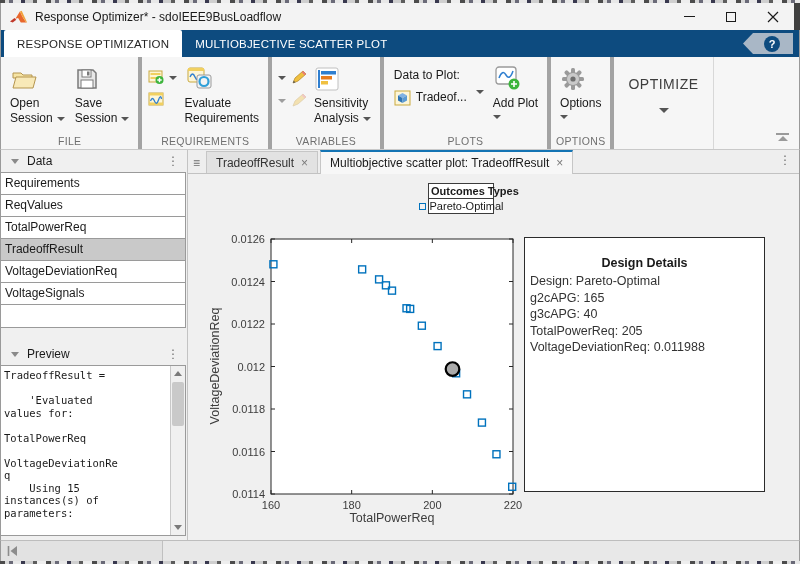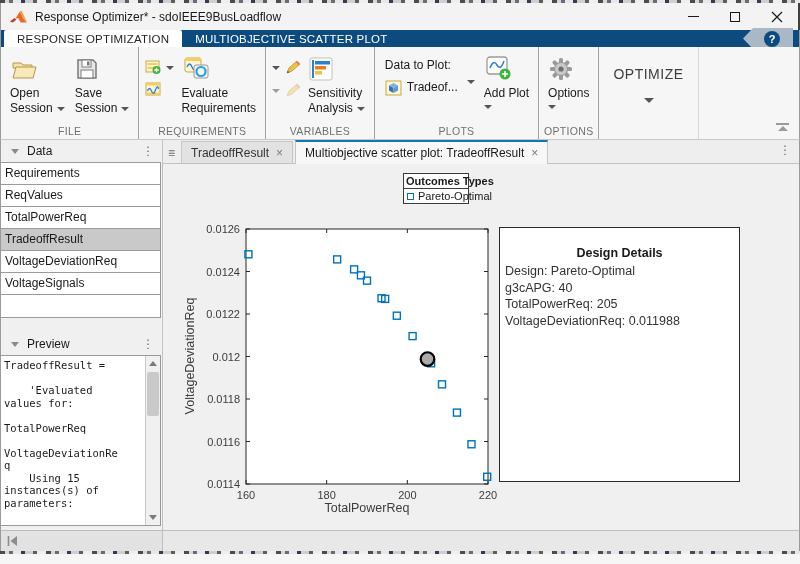--- a/index.html
+++ b/index.html
@@ -2,59 +2,59 @@
 <html><head>
 <meta charset="utf-8">
 <style>
   * { margin:0; padding:0; box-sizing:border-box; }
   body { font-family:"Liberation Sans", sans-serif; background:#fff; }
   .app { position:relative; width:800px; height:564px; overflow:hidden; background:#f6f6f6; }
   .garble { height:3px; width:100%;
     background:repeating-linear-gradient(90deg,#4c4c4c 0 5px,#d8d8d8 5px 9px,#6a6a78 9px 13px,#e8e8e8 13px 21px,#39394f 21px 25px,#cfcfcf 25px 33px,#5d5d5d 33px 37px,#eeeeee 37px 46px);
   }
   
-  .titlebar { height:27px; background:#f3f3f3; display:flex; align-items:center; border-left:1px solid #9a9a9a; border-right:2px solid #404040; }
+  .titlebar { height:27px; background:#f3f3f3; display:flex; align-items:center; border-left:1px solid #9a9a9a; border-right:6px solid #404040; }
   .matlab-logo { width:18px; height:16px; margin:0 7px 0 9px; }
   .title-text { font-size:12px; color:#1a1a1a; }
   .win-controls { margin-left:auto; display:flex; height:100%; }
   .win-btn { width:42px; height:100%; display:flex; align-items:center; justify-content:center; cursor:default; }
   .glyph-min { width:11px; height:1px; background:#1a1a1a; }
   .glyph-max { width:10px; height:10px; border:1px solid #1a1a1a; }
   
-  .ribbon-tabs { height:17px; background:#0d4b7f; display:flex; align-items:stretch; border-left:1px solid #9a9a9a; border-right:1px solid #9a9a9a; }
+  .ribbon-tabs { height:27px; background:#0d4b7f; display:flex; align-items:stretch; border-left:1px solid #9a9a9a; border-right:1px solid #9a9a9a; }
   .rtab { padding:0 13px; display:flex; align-items:center; font-size:11.5px; letter-spacing:.2px; color:#ffffff; cursor:pointer; }
   .rtab.active { background:#ffffff; color:#262626; margin-left:3px; border-radius:2px 2px 0 0; }
   .help-badge { margin-left:auto; margin-right:6px; align-self:center; width:50px; height:21px;
     background:#a9b7c6; clip-path:polygon(0 50%, 20% 0, 100% 0, 100% 100%, 20% 100%);
     display:flex; align-items:center; justify-content:center; cursor:pointer; }
   .help-circle { width:16px; height:16px; border-radius:50%; background:#0d4b7f; color:#fff; font-size:11px; font-weight:bold; display:flex; align-items:center; justify-content:center; margin-left:8px; }
   
   .ribbon { height:93px; background:#f6f6f6; border-bottom:1px solid #c9c9c9; display:flex; position:relative;
             border-left:1px solid #9a9a9a; border-right:1px solid #9a9a9a; }
-  .rgroup { position:relative; border-right:1px solid #a3a3a3; padding:5px 4px 16px 4px; display:flex; align-items:flex-start; }
+  .rgroup { position:relative; border-right:4px solid #a3a3a3; padding:5px 4px 16px 4px; display:flex; align-items:flex-start; }
   .rgroup-label { position:absolute; bottom:2px; left:0; right:0; text-align:center; font-size:10.5px; color:#707070; letter-spacing:.3px; }
   .big-btn { display:flex; flex-direction:column; align-items:flex-start; justify-content:flex-start; padding:2px 5px; cursor:pointer; border-radius:2px; }
   .big-btn .ic { height:30px; display:flex; align-items:center; justify-content:center; margin-bottom:2px; }
   .btn-lbl { font-size:12px; color:#1a1a1a; text-align:center; line-height:15px; white-space:nowrap; }
   .arrow-dn { display:inline-block; width:0; height:0; border-left:4px solid transparent; border-right:4px solid transparent; border-top:4px solid #555; vertical-align:middle; margin-left:4px; }
   .arrow-dn.solo { margin:4px 0 0 0; }
   .small-col { display:flex; flex-direction:column; gap:7px; padding-top:8px; margin:0 2px; }
   .small-row { display:flex; align-items:center; gap:4px; cursor:pointer; }
   .dtp-col { display:flex; flex-direction:column; padding:6px 4px 0 6px; }
   .dtp-label { font-size:12px; color:#1a1a1a; margin-bottom:8px; }
   .dtp-select { display:flex; align-items:flex-start; gap:5px; font-size:12px; color:#1a1a1a; cursor:pointer; }
   .optimize-btn { display:flex; flex-direction:column; align-items:center; padding:14px 10px 0 10px; cursor:pointer; }
   .optimize-lbl { font-size:14px; color:#3d3d3d; letter-spacing:.5px; }
   .optimize-btn .arrow-dn { border-left-width:5px; border-right-width:5px; border-top-width:5px; margin:16px 0 0 0; }
   .ribbon-collapse { position:absolute; right:10px; bottom:8px; width:13px; cursor:pointer; }
   .ribbon-collapse .bar { height:2px; background:#9a9a9a; margin-bottom:1px; }
   .ribbon-collapse .tri { width:0; height:0; margin:0 auto; border-left:5px solid transparent; border-right:5px solid transparent; border-bottom:5px solid #9a9a9a; }
   
   .main { display:flex; height:390px; border-left:1px solid #9a9a9a; border-right:1px solid #9a9a9a; background:#f0f0f0; }
-  .sidebar { width:162px; background:#f0f0f0; border-right:1px solid #c3c3c3; display:flex; flex-direction:column; }
+  .sidebar { width:187px; background:#f0f0f0; border-right:1px solid #c3c3c3; display:flex; flex-direction:column; }
   .panel-header { height:22px; display:flex; align-items:center; font-size:12px; color:#1a1a1a; padding:0 4px; }
   .panel-header .tri-dn { width:0; height:0; border-left:4px solid transparent; border-right:4px solid transparent; border-top:5px solid #8a8a8a; margin:0 8px 0 6px; }
   .panel-header .kebab { margin-left:auto; color:#6e6e6e; font-size:12px; padding:0 4px; cursor:pointer; }
   .data-list { background:#fff; border:1px solid #9a9a9a; border-left:none; margin-right:1px; }
   .data-row { height:22px; line-height:21px; font-size:12px; color:#1a1a1a; padding-left:4px; border-bottom:1px solid #9a9a9a; background:#fff; cursor:pointer; white-space:nowrap; overflow:hidden; }
   .data-row.selected { background:#c9c9c9; }
   .data-row.empty { border-bottom:none; }
   .sidebar-spacer { height:15px; }
   .preview-box { flex:1; margin:0 1px 4px 0; background:#fff; border:1px solid #9a9a9a; border-left:none; position:relative; overflow:hidden; }
   .preview-text { position:absolute; left:3px; top:3px; right:17px; bottom:2px; font-family:"DejaVu Sans Mono", monospace; font-size:10.5px; line-height:12.5px; color:#1a1a1a; white-space:pre-wrap; overflow:hidden; }
@@ -69,21 +69,21 @@
   .doc-tabbar { height:24px; background:#eeeeee; border-bottom:1px solid #c2c2c2; display:flex; align-items:flex-end; position:relative; }
   .doc-burger { font-size:12px; color:#6e6e6e; padding:0 6px 3px 5px; cursor:pointer; }
   .doc-tab { height:22px; display:flex; align-items:center; font-size:12px; color:#333; padding:0 9px; background:#e2e2e2; border:1px solid #c6c6c6; border-bottom:none; margin-right:2px; cursor:pointer; }
   .doc-tab .x { margin-left:7px; color:#7a7a7a; font-size:12px; cursor:pointer; }
   .doc-tab.active { background:#f7f7f7; height:24px; border-top:2px solid #1474b4; margin-bottom:-1px; color:#1a1a1a; }
   .doc-kebab { position:absolute; right:8px; top:3px; color:#6e6e6e; font-size:12px; cursor:pointer; }
   .canvas { position:relative; flex:1; background:#f0f0f0; }
   
   .legend { position:absolute; left:240px; top:9px; width:66px; background:#fff; border:1px solid #3c3c3c; font-size:11px; color:#1a1a1a; }
   .legend-title { font-weight:bold; text-align:center; padding:1px 2px; border-bottom:1px solid #3c3c3c; white-space:nowrap; }
-  .legend-item { display:flex; align-items:center; padding:1px 3px; cursor:pointer; white-space:nowrap; }
+  .legend-item { display:flex; align-items:center; padding:1px 3px; cursor:pointer; white-space:nowrap;justify-content:center; }
   .legend-marker { width:7px; height:7px; border:1.5px solid #0072BD; margin-right:4px; flex:0 0 auto; }
   
   .details { position:absolute; left:336px; top:63px; width:241px; height:255px; background:#fff; border:1px solid #2b2b2b; }
   .details-title { font-size:12.5px; font-weight:bold; color:#1a1a1a; text-align:center; margin-top:18px; }
   .details-lines { margin:3px 0 0 5px; font-size:12.5px; color:#333; line-height:16.5px; }
   svg text.tick { font-family:"Liberation Sans", sans-serif; font-size:11px; fill:#3c3c3c; }
   svg text.axlabel { font-family:"Liberation Sans", sans-serif; font-size:12.5px; fill:#3c3c3c; }
   
   .statusbar { height:21px; display:flex; border-left:1px solid #9a9a9a; border-right:1px solid #9a9a9a; border-top:1px solid #bdbdbd; background:#e8e8e8; }
   .status-left { width:162px; background:#e2e2e2; border-right:1px solid #c0c0c0; display:flex; align-items:center; padding-left:5px; }
@@ -409,20 +409,21 @@
             <rect x="290.4433333333334" y="245.10000000000008" width="7" height="7" fill="none" stroke="#0072BD" stroke-width="1.4"></rect>
             <rect x="304.96333333333337" y="276.76250000000005" width="7" height="7" fill="none" stroke="#0072BD" stroke-width="1.4"></rect>
             <rect x="320.6933333333334" y="309.27500000000015" width="7" height="7" fill="none" stroke="#0072BD" stroke-width="1.4"></rect>
             <circle cx="264.5" cy="195.04999999999995" r="6.8" fill="#ababab" stroke="#000000" stroke-width="2.2"></circle>
           </svg>
 
         <div class="details">
           <div class="details-title">Design Details</div>
           <div class="details-lines">
             <div>Design: Pareto-Optimal</div>
+            <div>g2cAPG: 165</div>
             <div>g3cAPG: 40</div>
             <div>TotalPowerReq: 205</div>
             <div>VoltageDeviationReq: 0.011988</div>
           </div>
         </div>
       </div>
     </div>
   </div>
 
   <div class="statusbar">

